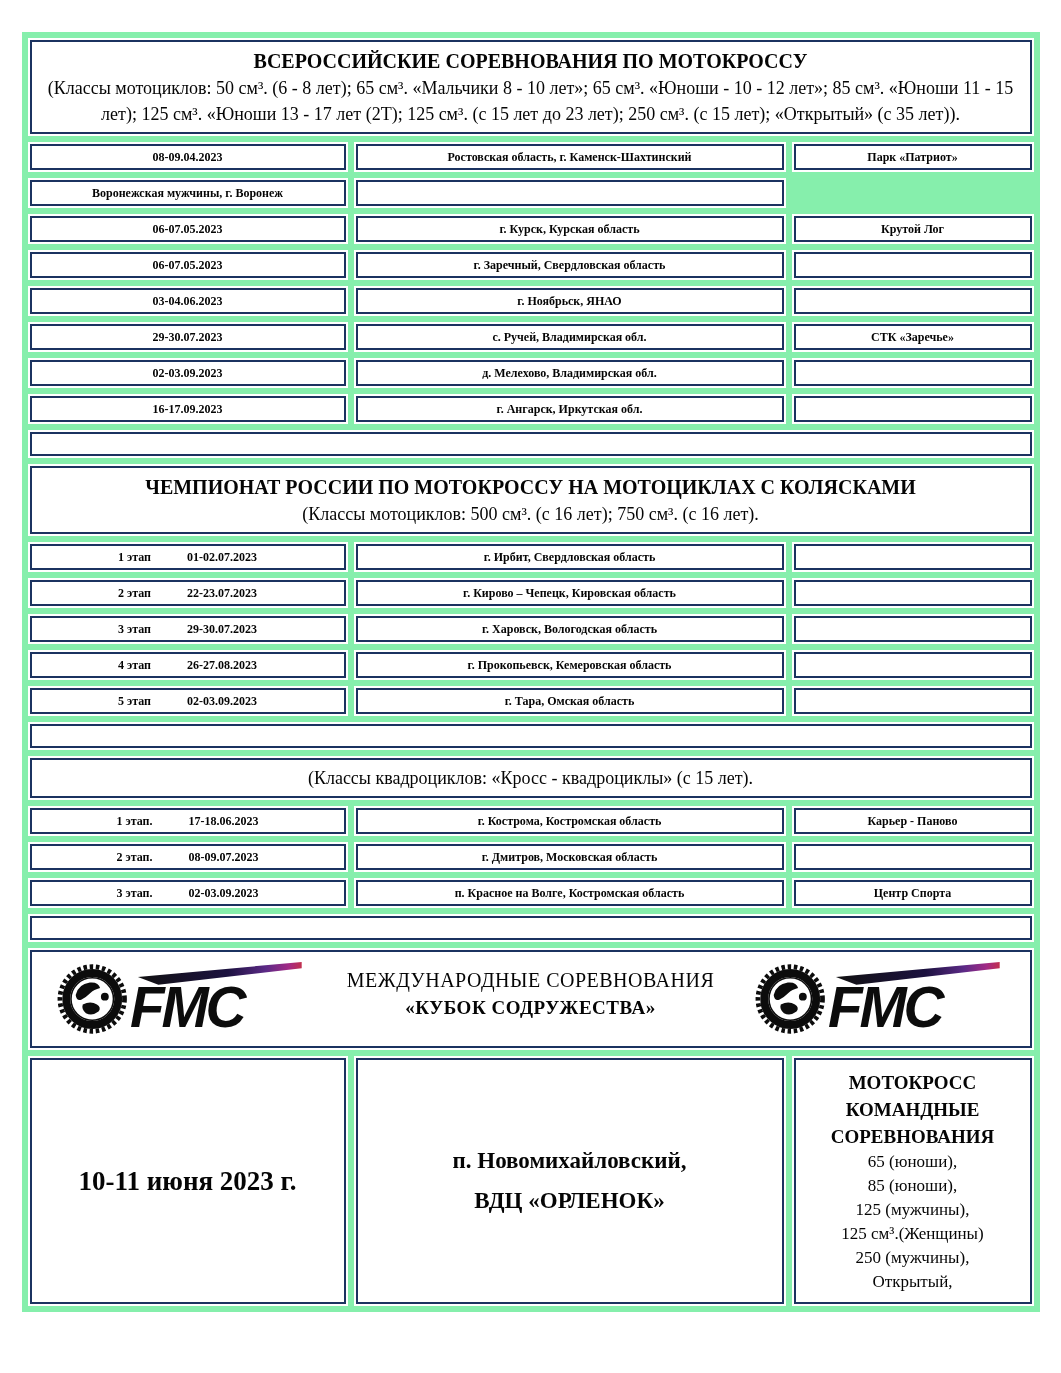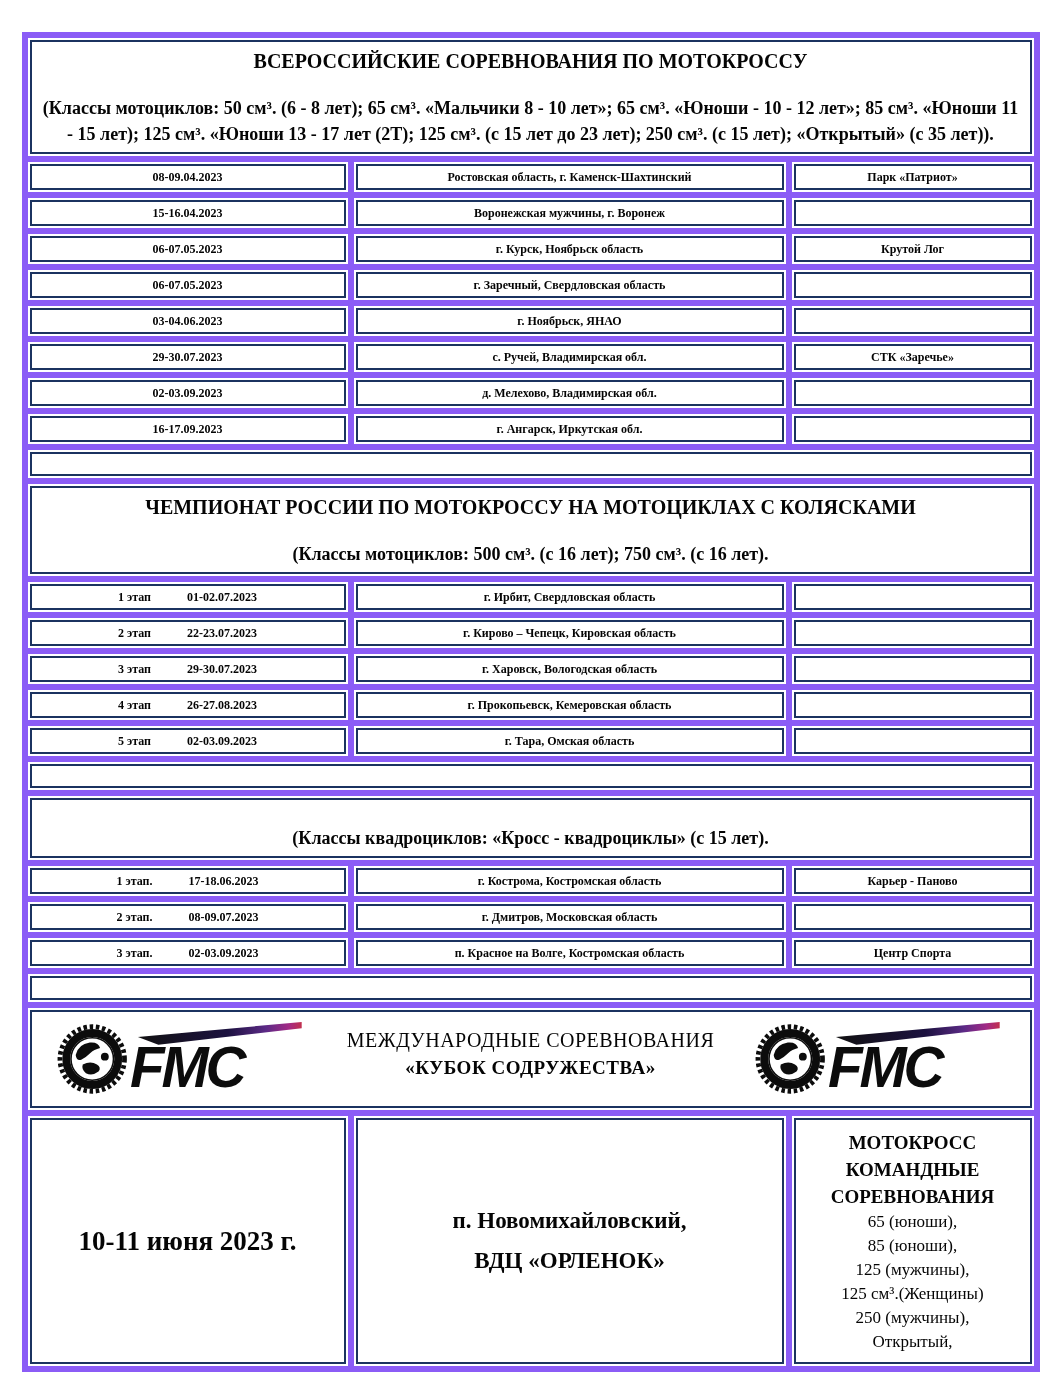--- a/index.html
+++ b/index.html
@@ -3,34 +3,34 @@
 <meta charset="utf-8">
 <style>
   html,body{margin:0;padding:0;background:#ffffff;}
   body{
     width:1061px;height:1373px;position:relative;
     font-family:"Liberation Serif","DejaVu Serif",serif;
     color:#050505;
   }
   .doc-table{
     width:1018px;margin:32px auto 0;box-sizing:border-box;
-    background:#8b5cf6;padding:8px;
+    background:#86efac;padding:8px;
     display:flex;flex-direction:column;gap:10px;
   }
   .row3{display:grid;grid-template-columns:316px 1fr 238px;gap:10px;}
   .cell{
     background:#ffffff;border:2px solid #1b3360;
     box-shadow:0 0 0 2px #ffffff;
     display:flex;align-items:center;justify-content:center;
     text-align:center;box-sizing:border-box;
   }
   .cell-col{flex-direction:column;}
   .section-header{padding:5px 10px;}
   .section-title{font-weight:700;font-size:20px;line-height:28px;}
-  .section-subtitle{font-weight:700;font-size:18px;line-height:26px;margin-top:20px;}
+  .section-subtitle{font-weight:400;font-size:18px;line-height:26px;}
   .data-cell{min-height:26px;font-weight:700;font-size:12px;padding:1px 6px;}
   .stage-cell{gap:36px;justify-content:center;}
   .spacer-cell{min-height:24px;}
   .banner-cell{min-height:98px;flex-direction:row;align-items:center;padding:4px 24px;gap:6px;}
   .banner-text{flex:1;align-self:flex-start;padding-top:10px;}
   .banner-line1{font-weight:400;font-size:20px;line-height:28px;letter-spacing:.5px;}
   .banner-line2{font-weight:700;font-size:19px;line-height:27px;letter-spacing:.5px;}
   .fmc-logo{width:252px;height:80px;flex:0 0 auto;}
   .final-row .cell{min-height:246px;}
   .final-date{font-weight:700;font-size:27px;}
@@ -47,27 +47,26 @@
     <div class="section-title">ВСЕРОССИЙСКИЕ СОРЕВНОВАНИЯ ПО МОТОКРОССУ</div>
     <div class="section-subtitle">(Классы мотоциклов: 50 см³. (6 - 8 лет); 65 см³. «Мальчики 8 - 10 лет»; 65 см³. «Юноши - 10 - 12 лет»; 85 см³. «Юноши 11 - 15 лет); 125 см³. «Юноши 13 - 17 лет (2Т); 125 см³. (с 15 лет до 23 лет); 250 см³. (с 15 лет); «Открытый» (с 35 лет)).</div>
   </div>
 
   <div class="row3">
     <div class="cell data-cell">08-09.04.2023</div>
     <div class="cell data-cell">Ростовская область, г. Каменск-Шахтинский</div>
     <div class="cell data-cell">Парк «Патриот»</div>
   </div>
   <div class="row3">
-    <div class="cell data-cell">15-16.04.2023</div>
     <div class="cell data-cell">Воронежская мужчины, г. Воронеж</div>
     <div class="cell data-cell"></div>
   </div>
   <div class="row3">
     <div class="cell data-cell">06-07.05.2023</div>
-    <div class="cell data-cell">г. Курск, Ноябрьск область</div>
+    <div class="cell data-cell">г. Курск, Курская область</div>
     <div class="cell data-cell">Крутой Лог</div>
   </div>
   <div class="row3">
     <div class="cell data-cell">06-07.05.2023</div>
     <div class="cell data-cell">г. Заречный, Свердловская область</div>
     <div class="cell data-cell"></div>
   </div>
   <div class="row3">
     <div class="cell data-cell">03-04.06.2023</div>
     <div class="cell data-cell">г. Ноябрьск, ЯНАО</div>

